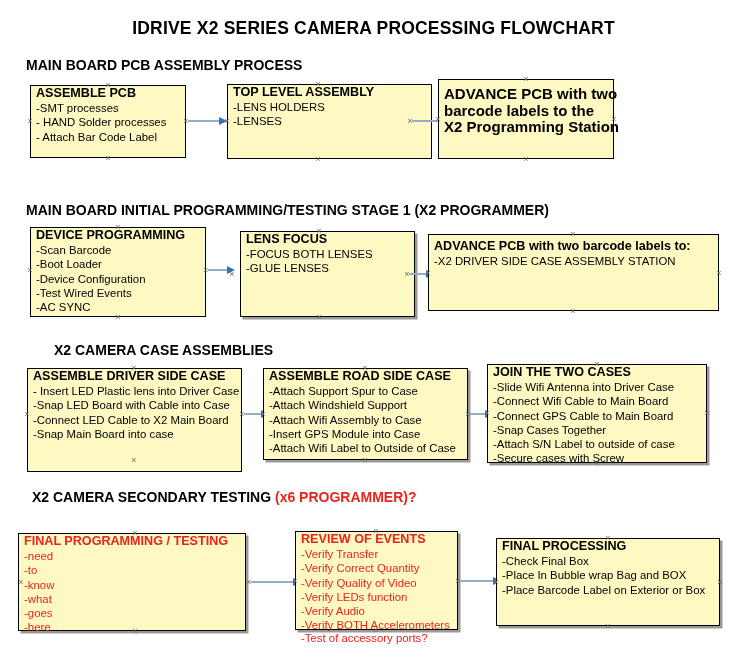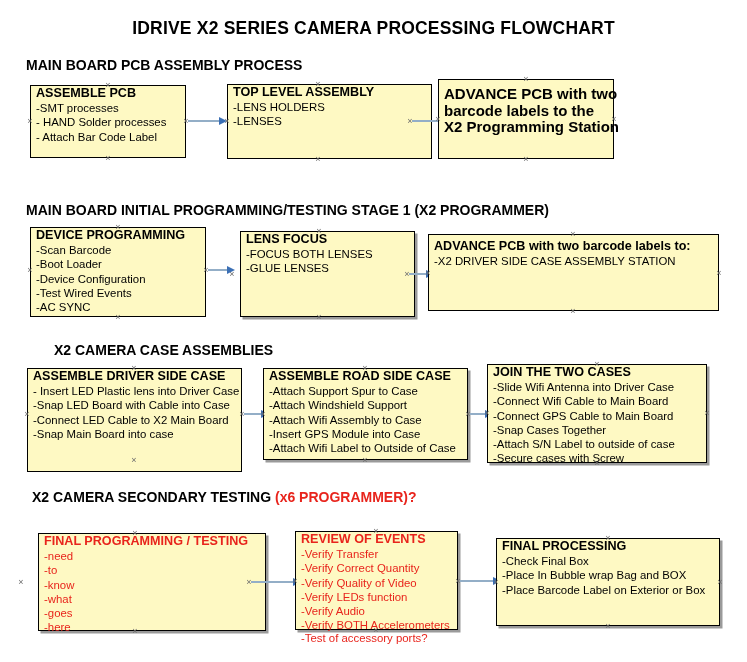--- a/index.html
+++ b/index.html
@@ -252,21 +252,21 @@
   </div>
   <div class="handle" style="left:597px; top:364px;"></div>
   <div class="handle" style="left:597px; top:463px;"></div>
   <div class="handle" style="left:487px; top:413px;"></div>
   <div class="handle" style="left:707px; top:413px;"></div>
 
   <div class="section-heading" style="left:32px; top:489px;">
     <span>X2 CAMERA SECONDARY TESTING </span><span class="red">(x6 PROGRAMMER)?</span>
   </div>
 
-  <div class="box red shadowed" style="left:38px; top:533px; width:228px; height:98px;">
+  <div class="box red shadowed" style="left:18px; top:533px; width:228px; height:98px;">
     <div class="b-title">FINAL PROGRAMMING / TESTING</div>
     <div class="b-line">-need</div>
     <div class="b-line">-to</div>
     <div class="b-line">-know</div>
     <div class="b-line">-what</div>
     <div class="b-line">-goes</div>
     <div class="b-line">-here</div>
   </div>
   <div class="handle" style="left:135px; top:533px;"></div>
   <div class="handle" style="left:135px; top:631px;"></div>

